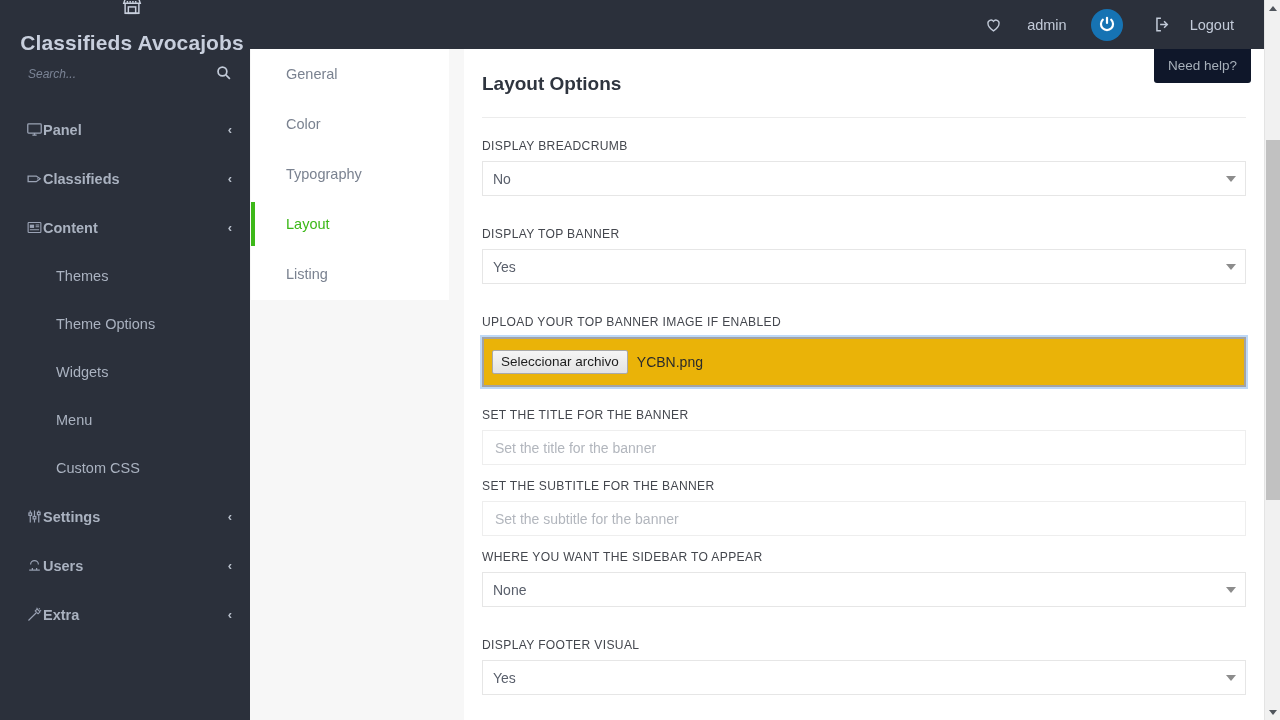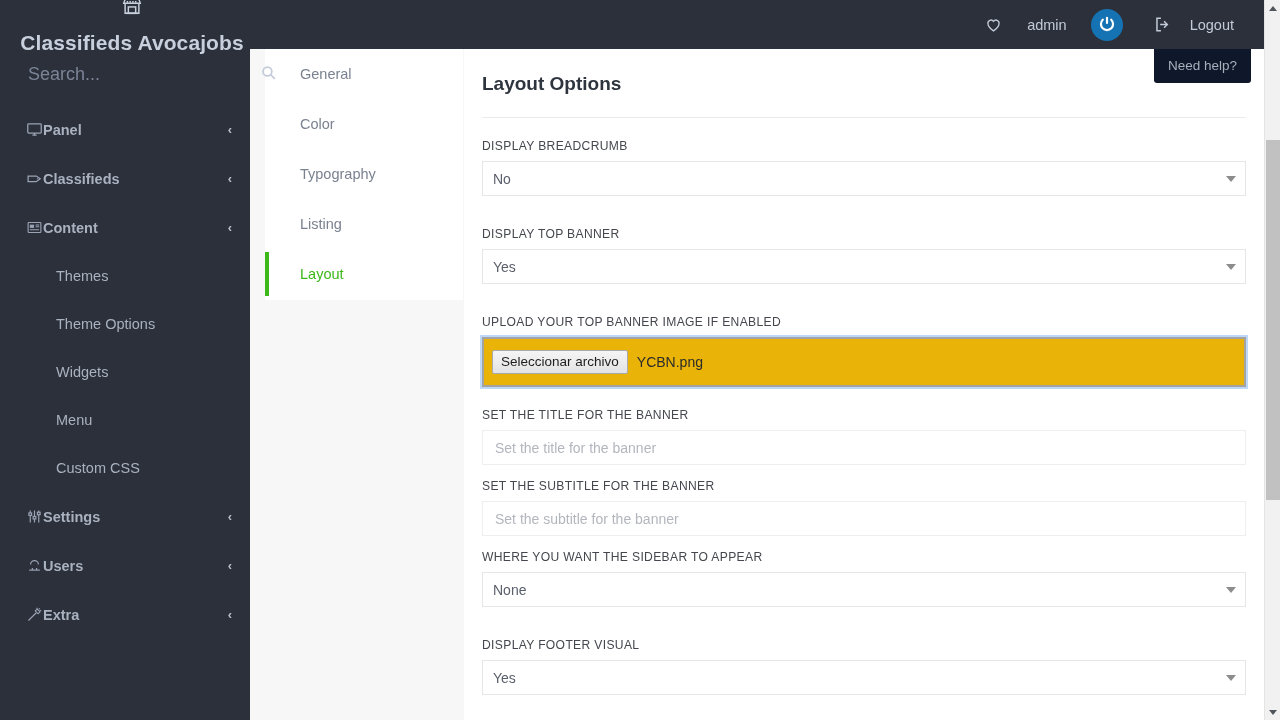--- a/index.html
+++ b/index.html
@@ -61,22 +61,23 @@
     width: 250px; height: 671px;
     background: #2b303b;
     z-index: 20;
   }
   .search-row {
     height: 50px; display: flex; align-items: center;
     padding: 0 18px 0 28px;
   }
   .search-input {
     flex: 1; background: transparent; border: 0; outline: none;
-    color: #0ea5e9; font-size: 18px;
+    color: #0ea5e9; font-size: 12px;
     font-family: "Liberation Sans", sans-serif;
+    font-style: italic;
   }
   .search-input::placeholder { color: #7b8496; }
   .search-btn { background: transparent; border: 0; cursor: pointer; padding: 0; display:flex; }
 
   .nav { padding-top: 6px; }
   .nav-item {
     position: relative;
     display: flex; align-items: center;
     height: 49px;
     padding-left: 25px; padding-right: 18px;
@@ -102,21 +103,21 @@
   
   .canvas {
     position: absolute; top: 49px; left: 250px;
     width: 1014px; height: 671px;
     background: #f7f7f7;
     overflow: hidden;
   }
 
   
   .tabs-card {
-    position: absolute; top: 0px; left: 15px;
+    position: absolute; top: 0px; left: 1px;
     width: 198px; height: 251px;
     background: #fff;
   }
   .tab {
     position: relative;
     height: 50px; display: flex; align-items: center;
     padding-left: 35px;
     color: #7a8290; font-size: 14.5px; cursor: pointer;
   }
   .tab.active { color: #3cb818; }
@@ -404,25 +405,25 @@
     <div class="tabs-card">
       <div class="tab">
         <span>General</span>
       </div>
       <div class="tab">
         <span>Color</span>
       </div>
       <div class="tab">
         <span>Typography</span>
       </div>
+      <div class="tab active">
+        <span>Layout</span>
+      </div>
       <div class="tab">
         <span>Listing</span>
-      </div>
-      <div class="tab active">
-        <span>Layout</span>
       </div>
     </div>
 
     <div class="options-card">
 
       <div class="page-title">Layout Options</div>
       <div class="divider"></div>
 
       <div class="field">
         <div class="field-label">DISPLAY BREADCRUMB</div>

